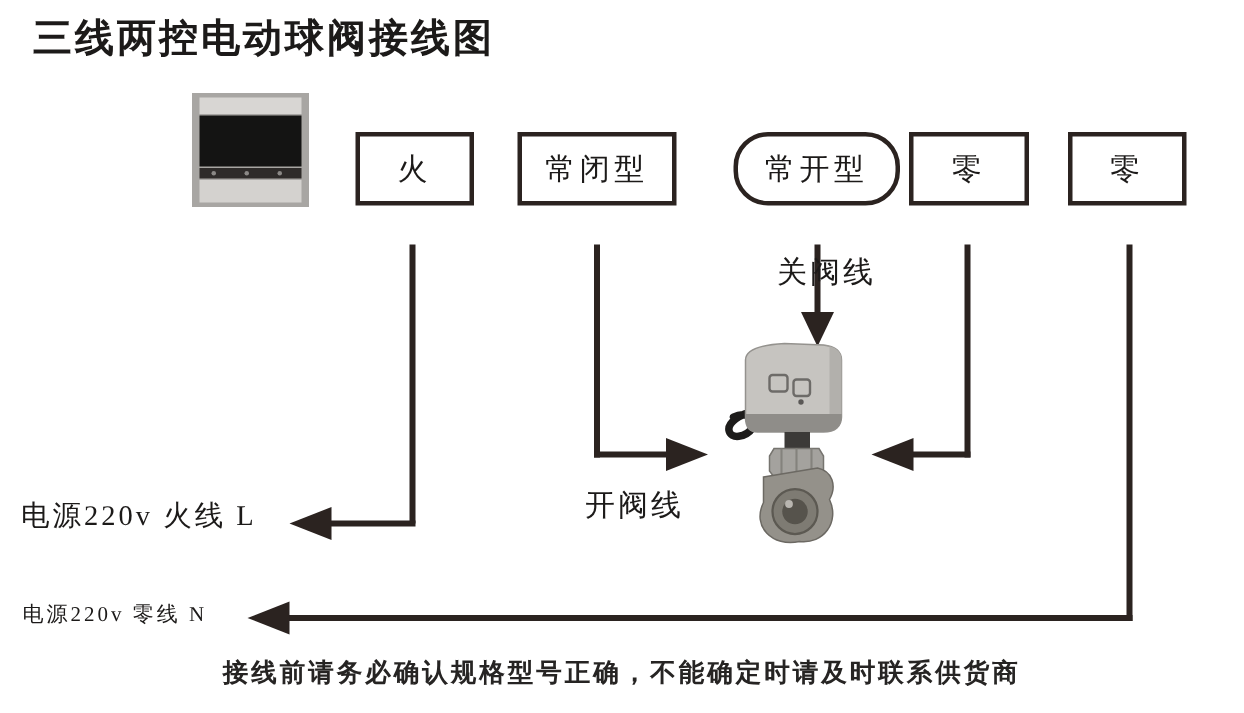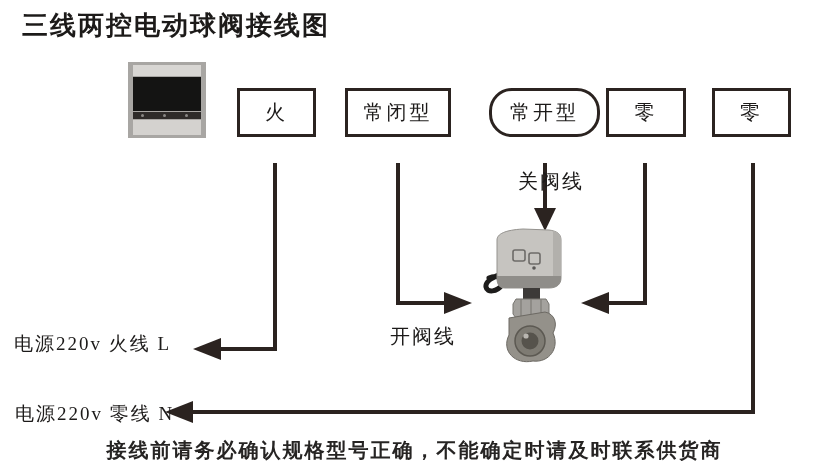--- a/index.html
+++ b/index.html
@@ -57,28 +57,28 @@
   .wire{position:absolute;background:var(--line);}
   .arrow{position:absolute;width:0;height:0;}
   .arrow-left{border-top:11px solid transparent;border-bottom:11px solid transparent;border-right:28px solid var(--line);}
   .arrow-right{border-top:11px solid transparent;border-bottom:11px solid transparent;border-left:28px solid var(--line);}
   .arrow-down{border-left:11px solid transparent;border-right:11px solid transparent;border-top:23px solid var(--line);}
   
   .lbl{position:absolute;font-size:20px;color:var(--text);letter-spacing:2px;white-space:nowrap;}
   .lbl-close{left:473px;top:168px;margin-left:45px;}
   .lbl-open{left:390px;top:323px;text-align:right;}
   .lbl-live{left:14px;top:331px;font-size:19px;text-align:right;}
-  .lbl-neutral{left:15px;top:401px;font-size:19px;}
+  .lbl-neutral{left:15px;top:401px;font-size:14px;}
   
   .valve{position:absolute;left:483px;top:222px;width:100px;height:150px;}
   .footer{
     position:absolute;left:0;right:0;top:437px;
     text-align:center;
     font-family:"Liberation Sans", sans-serif;
-    font-weight:bold;font-size:20px;color:#262423;
+    font-weight:bold;font-size:17px;color:#262423;
     letter-spacing:2px;
   }
 </style>
 </head>
 <body>
 
 <div class="canvas">
 
   <div class="title">三线两控电动球阀接线图</div>
 

